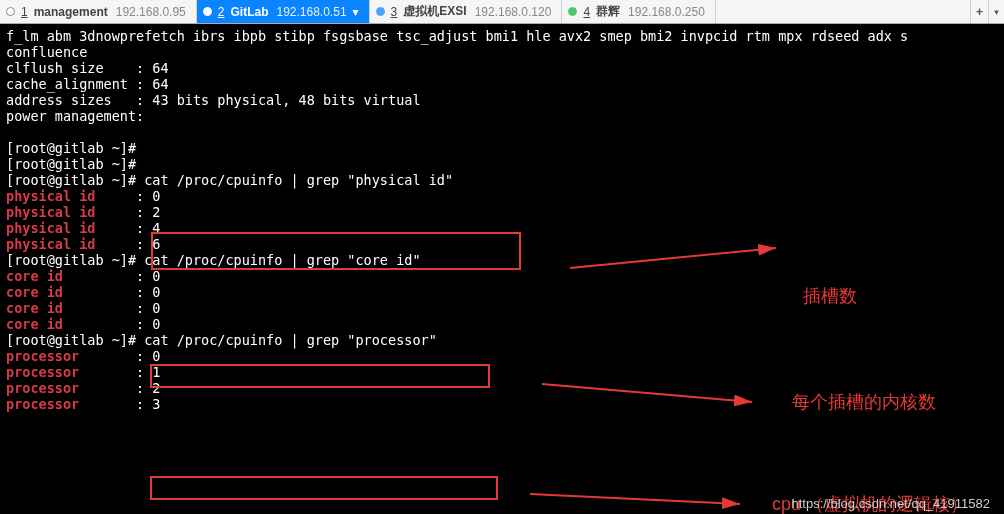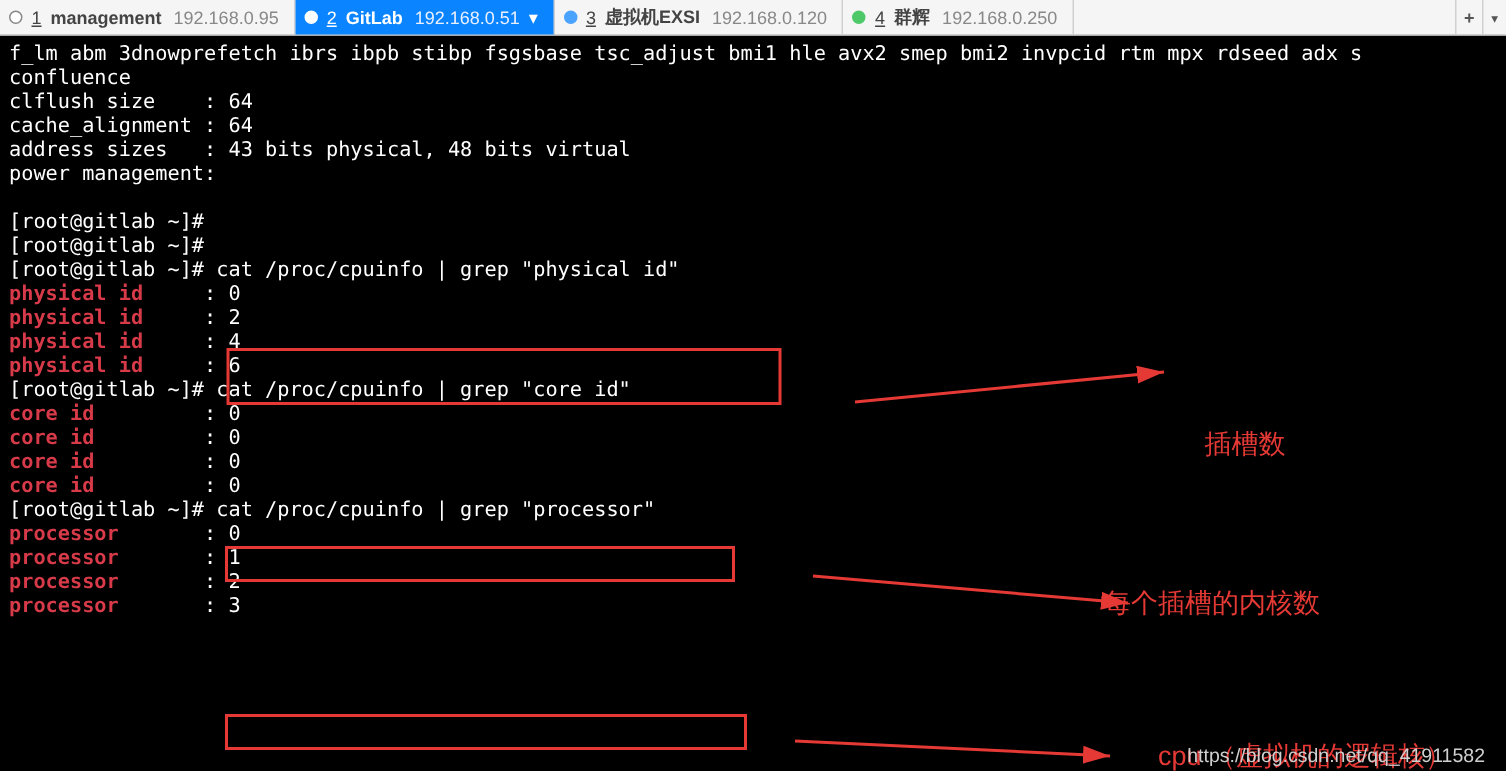--- a/index.html
+++ b/index.html
@@ -28,21 +28,21 @@
 
   
   .redbox { position:absolute; border:2px solid #e53935; pointer-events:none; }
   .box1 { left:151px; top:208px;  width:370px; height:38px; }
   .box2 { left:150px; top:340px;  width:340px; height:24px; }
   .box3 { left:150px; top:452px;  width:348px; height:24px; }
 
   
   .anno { position:absolute; color:#e53935; font-family:"Microsoft YaHei",Arial,sans-serif; font-size:18px; }
   .a1 { left:803px; top:216px;margin-top:48px; }
-  .a2 { left:736px; top:370px; }
+  .a2 { left:792px; top:370px; }
   .a3 { left:772px; top:472px; }
   .watermark { position:absolute; right:14px; bottom:2px; color:#cfcfcf; font-size:13px; font-family:Arial,sans-serif; }
 
   
   svg.arrows { position:absolute; inset:0; pointer-events:none; }
 </style>
 </head>
 <body>
 
 <div class="tabbar">

